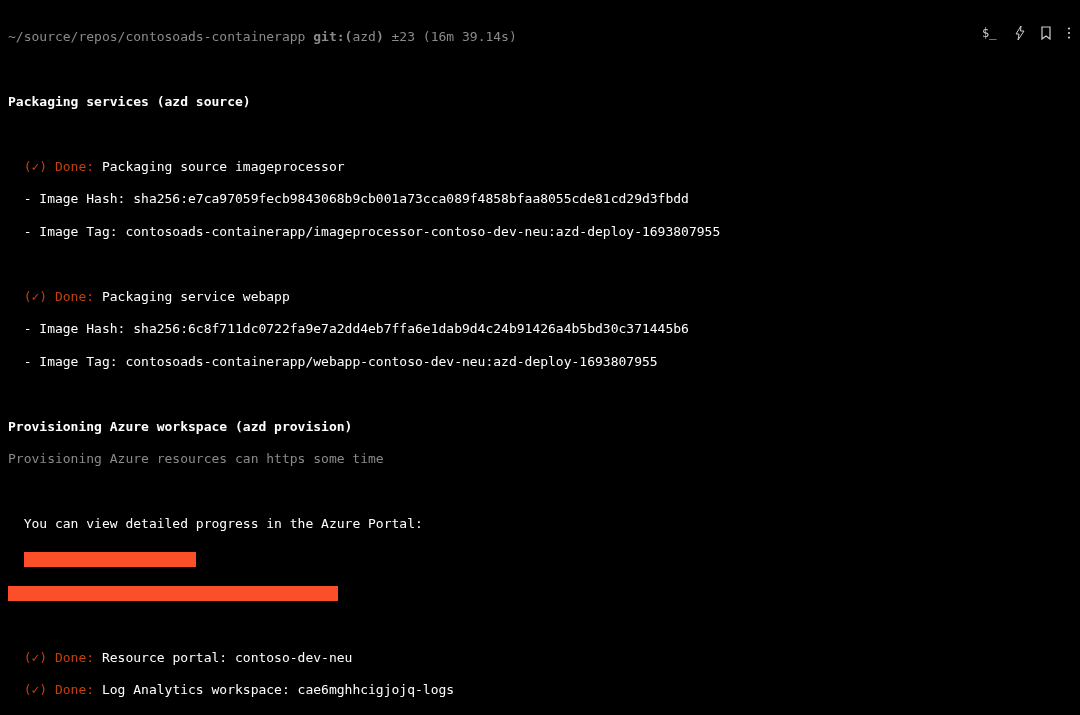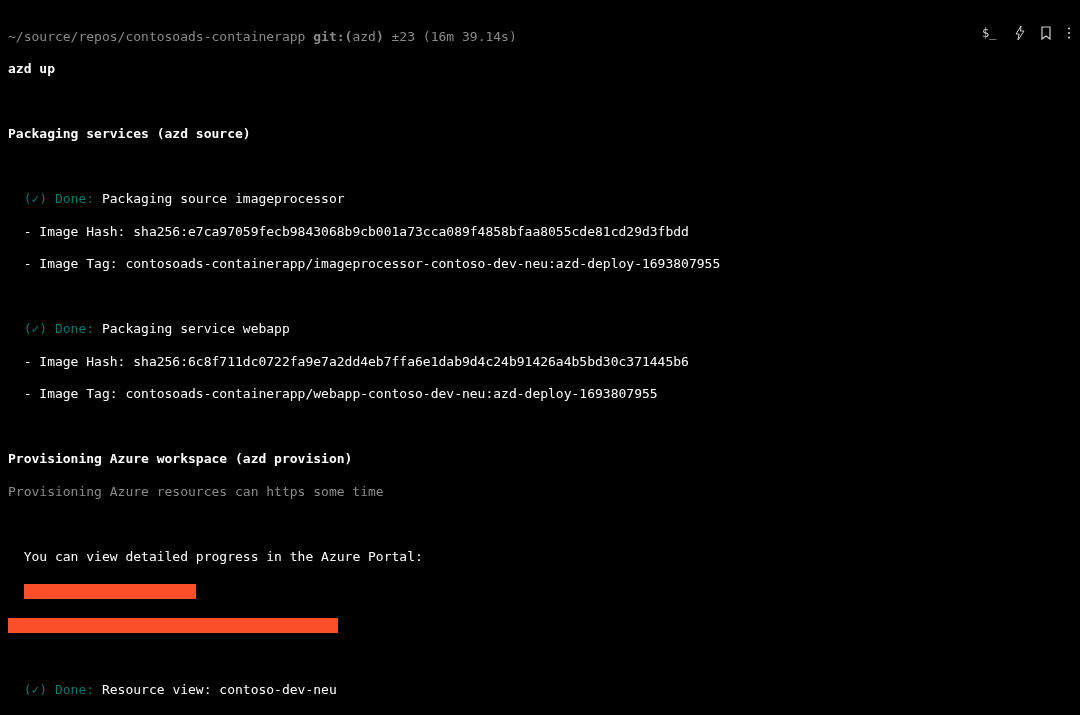--- a/index.html
+++ b/index.html
@@ -23,21 +23,21 @@
     align-items: flex-end;
   }
   .top-icons {
     display: flex;
     gap: 14px;
     color: #d0d0d0;
     font-size: 14px;
   }
   .top-icons span { cursor: pointer; }
   .dim { color: #8a8a8a; }
-  .green { color: #0f766e; }
+  .green { color: #c2410c; }
   .bold { font-weight: bold; }
   .underline { text-decoration: underline; }
   .redact {
     display: inline-block;
     background: #fa4f29;
     color: #fa4f29;
     height: 15px;
     vertical-align: -3px;
   }
   .redact1 { width: 172px; }
@@ -59,40 +59,39 @@
 <span><svg width="12" height="14" viewBox="0 0 12 14">
             <path d="M2 1 L10 1 L10 13 L6 10 L2 13 Z" fill="none" stroke="#d0d0d0" stroke-width="1.2"></path>
           </svg></span>
 <span><svg width="6" height="14" viewBox="0 0 6 14">
             <circle cx="3" cy="2.5" r="1.1" fill="#d0d0d0"></circle>
             <circle cx="3" cy="7" r="1.1" fill="#d0d0d0"></circle>
             <circle cx="3" cy="11.5" r="1.1" fill="#d0d0d0"></circle>
           </svg></span>
 </div>
 </div>
-<div><span class="bold">azd up</span></div>
 <div>&nbsp;</div>
 <div class="bold">Packaging services (azd source)</div>
 <div>&nbsp;</div>
 <div>  <span class="green">(✓) Done:</span> <span>Packaging source imageprocessor</span></div>
 <div>  <span>- Image Hash: </span><span>sha256:e7ca97059fecb9843068b9cb001a73cca089f4858bfaa8055cde81cd29d3fbdd</span></div>
 <div>  <span>- Image Tag: </span><span>contosoads-containerapp/imageprocessor-contoso-dev-neu:azd-deploy-1693807955</span></div>
 <div>&nbsp;</div>
 <div>  <span class="green">(✓) Done:</span> <span>Packaging service webapp</span></div>
 <div>  <span>- Image Hash: </span><span>sha256:6c8f711dc0722fa9e7a2dd4eb7ffa6e1dab9d4c24b91426a4b5bd30c371445b6</span></div>
 <div>  <span>- Image Tag: </span><span>contosoads-containerapp/webapp-contoso-dev-neu:azd-deploy-1693807955</span></div>
 <div>&nbsp;</div>
 <div class="bold">Provisioning Azure workspace (azd provision)</div>
 <div class="dim">Provisioning Azure resources can https some time</div>
 <div>&nbsp;</div>
 <div>  <span>You can view detailed progress in the Azure Portal:</span></div>
 <div>  <span class="redact redact1">&nbsp;</span></div>
 <div><span class="redact redact2">&nbsp;</span></div>
 <div>&nbsp;</div>
-<div>  <span class="green">(✓) Done:</span> <span>Resource view: contoso-dev-neu</span></div>
+<div>  <span class="green">(✓) Done:</span> <span>Resource portal: contoso-dev-neu</span></div>
 <div>  <span class="green">(✓) Done:</span> <span>Log Analytics workspace: cae6mghhcigjojq-logs</span></div>
 
 
 
 
 
 
 
 
 

